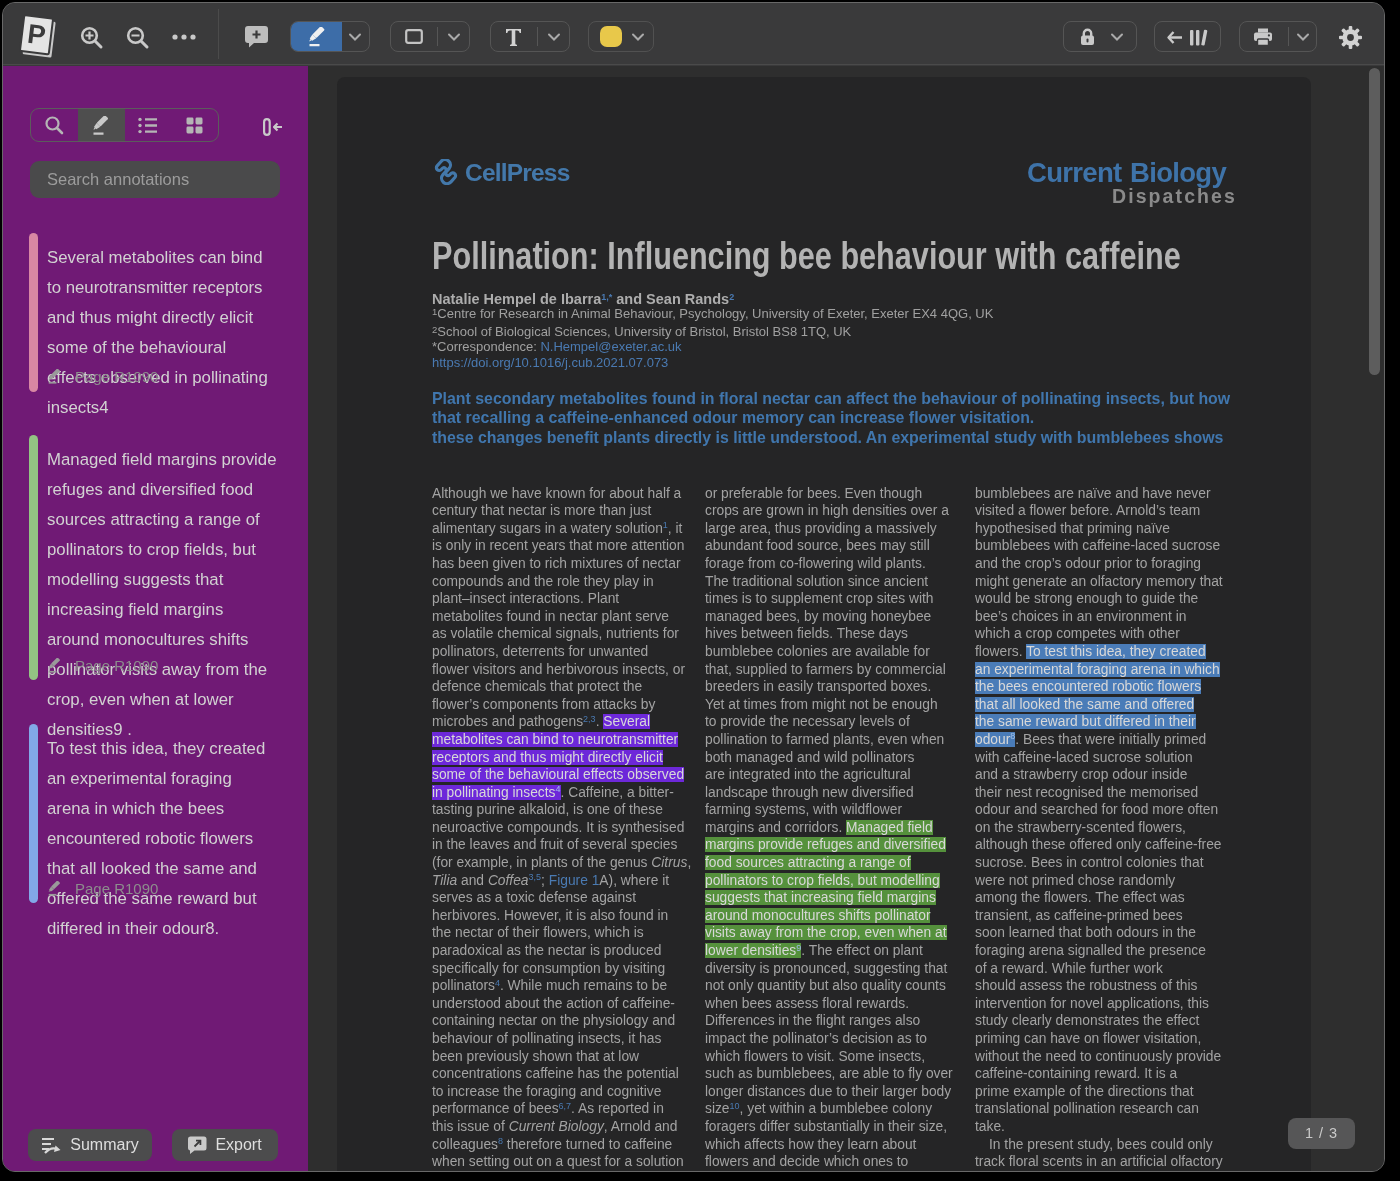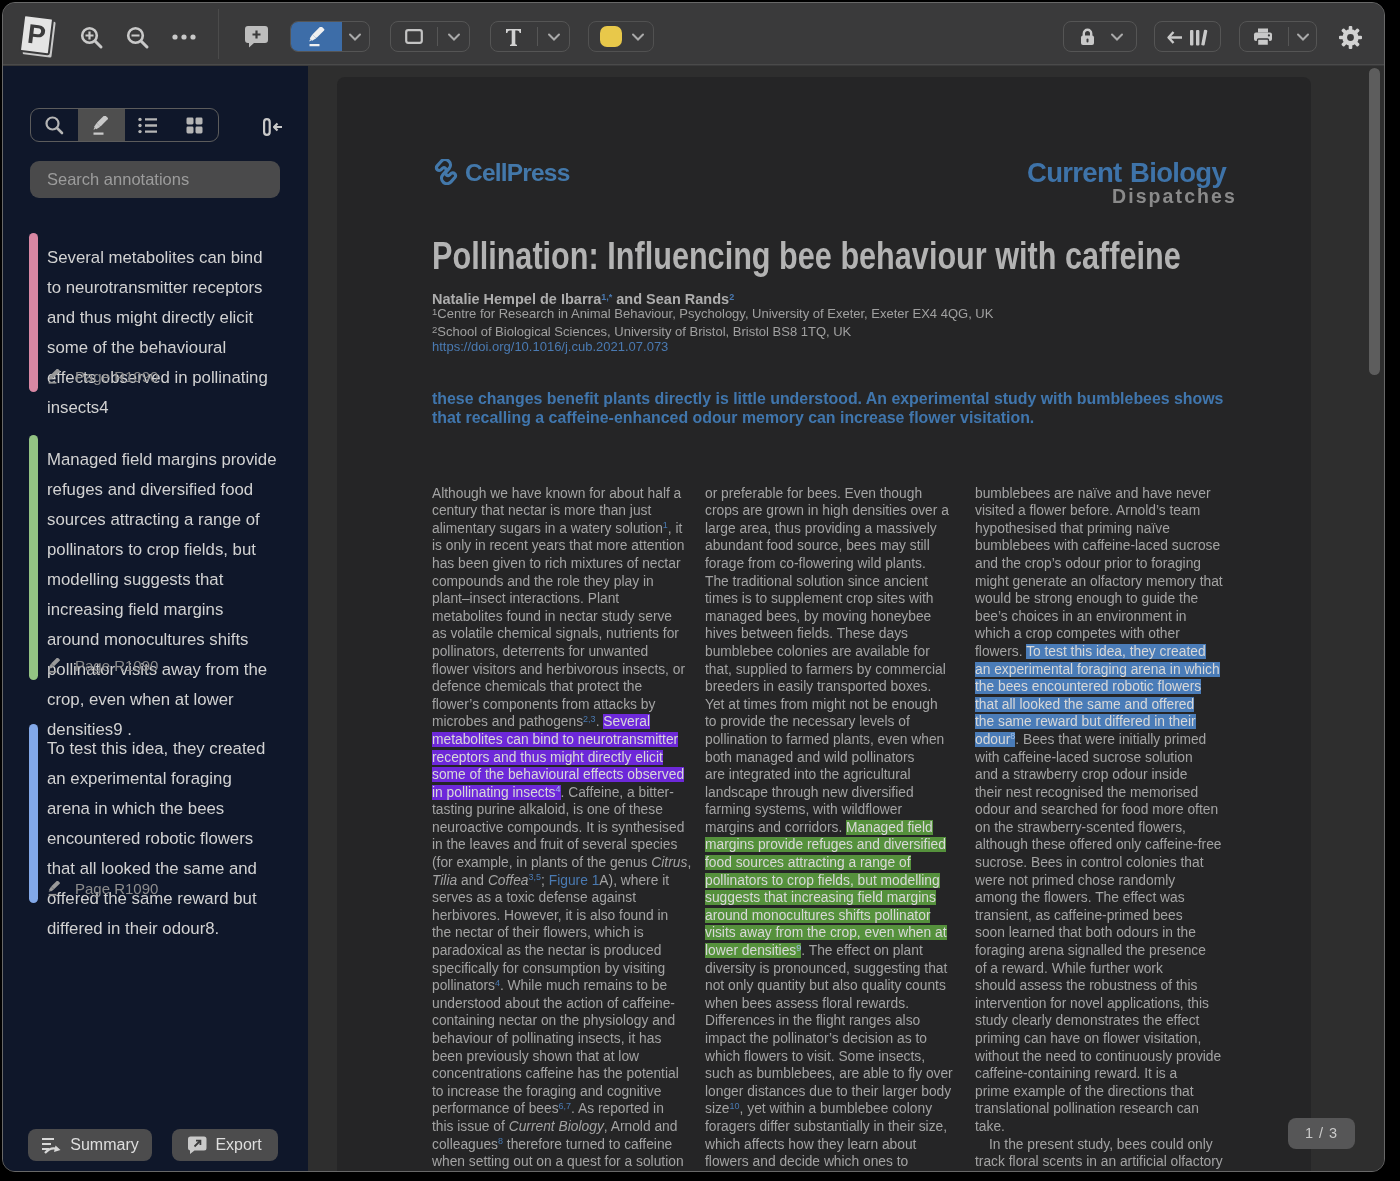--- a/index.html
+++ b/index.html
@@ -1,18 +1,18 @@
 <!DOCTYPE html>
 <html><head><meta charset="utf-8"><style>
 *{margin:0;padding:0;box-sizing:border-box}
 html,body{width:1400px;height:1181px;background:#000;overflow:hidden}
 body{font-family:"Liberation Sans",sans-serif;position:relative}
 #win{position:absolute;left:2px;top:2px;width:1383px;height:1170px;background:#3a3a3b;border:1px solid #686868;border-radius:13px;overflow:hidden}
 #toolbar{position:absolute;left:0;top:0;width:100%;height:62px;background:#3a3a3b;border-bottom:1px solid #4a4a4a}
-#sidebar{position:absolute;left:0;top:63px;width:305px;bottom:0;background:#0f172a}
+#sidebar{position:absolute;left:0;top:63px;width:305px;bottom:0;background:#701a75}
 #viewer{position:absolute;left:305px;top:63px;right:0;bottom:0;background:#2e2e2e}
 #page{position:absolute;left:29px;top:11px;width:974px;height:1200px;background:#252526;border-radius:8px 8px 0 0}
 .abs{position:absolute}
 .ln{white-space:nowrap}
 
 .tbtn{position:absolute;top:18px;height:31px;border:1px solid #555;border-radius:8px}
 svg{display:block}
 
 #seg{position:absolute;left:27px;top:42px;width:189px;height:34px;border:1px solid #5c5c5c;border-radius:9px;display:flex;overflow:hidden}
 .segitem{flex:1;display:flex;align-items:center;justify-content:center}
@@ -270,35 +270,37 @@
           </g>
 </svg>
 <div class="abs" style="left:128px;top:82px;font-size:24.5px;font-weight:bold;color:#4378aa;letter-spacing:-0.8px">CellPress</div>
 <div class="abs" style="right:85px;top:80px;font-size:27.5px;font-weight:bold;color:#3e73a9;letter-spacing:-0.7px">Current  Biology</div>
 <div class="abs" style="right:74px;top:108px;font-size:19.5px;font-weight:bold;color:#8a8a8a;letter-spacing:2.1px">Dispatches</div>
 <div class="abs" style="left:95px;top:158px;font-size:38px;font-weight:bold;color:#b3b3b3;white-space:nowrap;transform:scaleX(0.806);transform-origin:0 0">Pollination: Influencing bee behaviour with caffeine</div>
 <div class="abs" style="left:95px;top:214px;font-size:14.5px;font-weight:bold;color:#adadad">Natalie Hempel de Ibarra<sup style="font-weight:bold">1,</sup><sup style="font-weight:bold">*</sup> and Sean Rands<sup style="font-weight:bold">2</sup></div>
 <div class="abs" style="left:95px;top:226.6px;font-size:13px;line-height:15.9px;color:#a0a0a0">
 <div class="ln"><span style="font-size:9.5px;vertical-align:3px">1</span>Centre for Research in Animal Behaviour, Psychology, University of Exeter, Exeter EX4 4QG, UK</div>
 <div class="ln"><span style="font-size:9.5px;vertical-align:3px">2</span>School of Biological Sciences, University of Bristol, Bristol BS8 1TQ, UK</div>
+<div class="ln">*Correspondence: <a>N.Hempel@exeter.ac.uk</a></div>
 <div class="ln"><a>https://doi.org/10.1016/j.cub.2021.07.073</a></div>
 </div>
 <div class="abs" style="left:95px;top:311.9px;width:810px;font-size:15.9px;line-height:19.6px;font-weight:bold;color:#4076ad">
+<div class="ln">Plant secondary metabolites found in floral nectar can affect the behaviour of pollinating insects, but how</div>
+<div class="ln">that recalling a caffeine-enhanced odour memory can increase flower visitation.</div>
 <div class="ln">these changes benefit plants directly is little understood. An experimental study with bumblebees shows</div>
-<div class="ln">that recalling a caffeine-enhanced odour memory can increase flower visitation.</div>
 </div>
 <div class="col" style="left:95px;top:407.6px">
 <div class="ln">Although we have known for about half a</div>
 <div class="ln">century that nectar is more than just</div>
 <div class="ln">alimentary sugars in a watery solution<sup>1</sup>, it</div>
 <div class="ln">is only in recent years that more attention</div>
 <div class="ln">has been given to rich mixtures of nectar</div>
 <div class="ln">compounds and the role they play in</div>
 <div class="ln">plant–insect interactions. Plant</div>
-<div class="ln">metabolites found in nectar study serve</div>
+<div class="ln">metabolites found in nectar plant serve</div>
 <div class="ln">as volatile chemical signals, nutrients for</div>
 <div class="ln">pollinators, deterrents for unwanted</div>
 <div class="ln">flower visitors and herbivorous insects, or</div>
 <div class="ln">defence chemicals that protect the</div>
 <div class="ln">flower’s components from attacks by</div>
 <div class="ln">microbes and pathogens<sup>2,3</sup>. <span class="hlP">Several</span></div>
 <div class="ln"><span class="hlP">metabolites can bind to neurotransmitter</span></div>
 <div class="ln"><span class="hlP">receptors and thus might directly elicit</span></div>
 <div class="ln"><span class="hlP">some of the behavioural effects observed</span></div>
 <div class="ln"><span class="hlP">in pollinating insects<sup>4</sup></span>. Caffeine, a bitter-</div>

